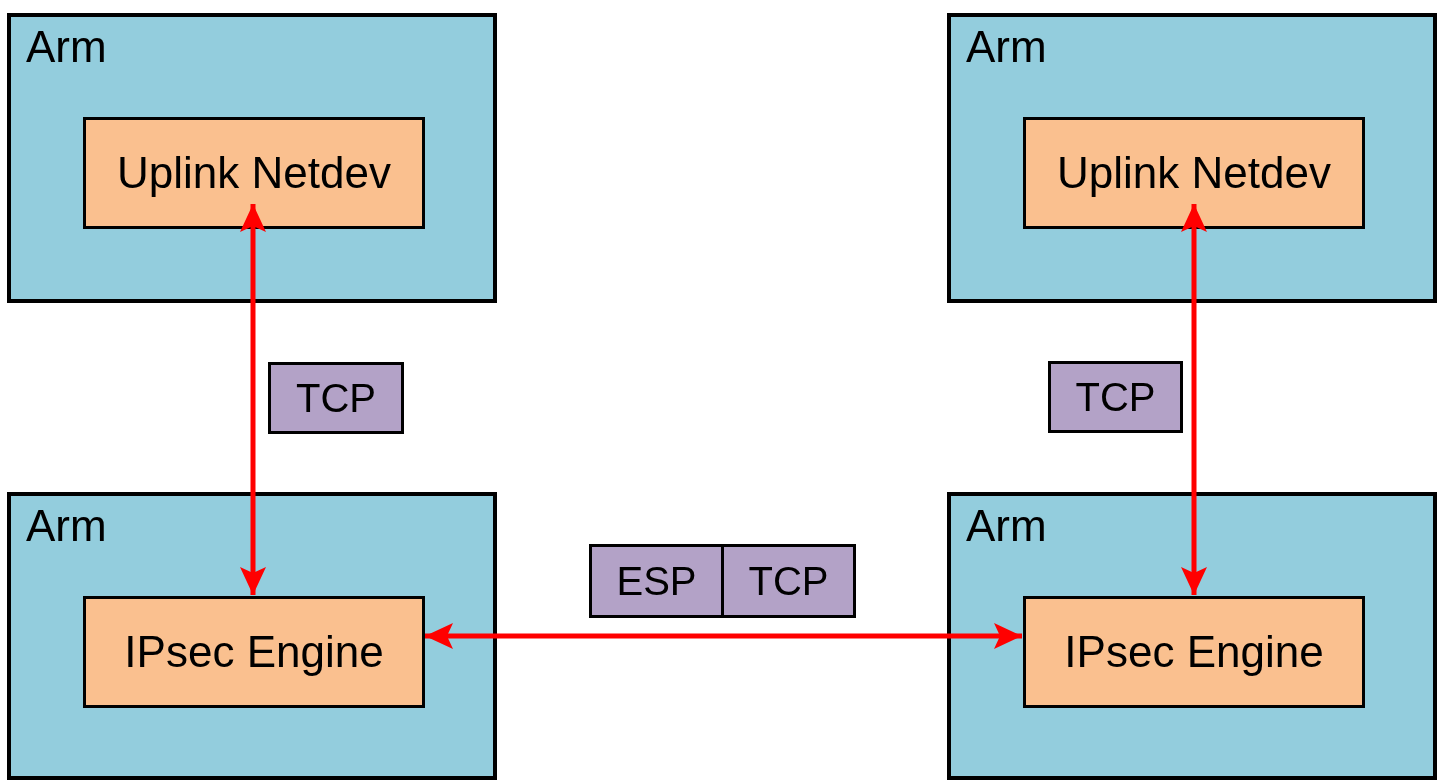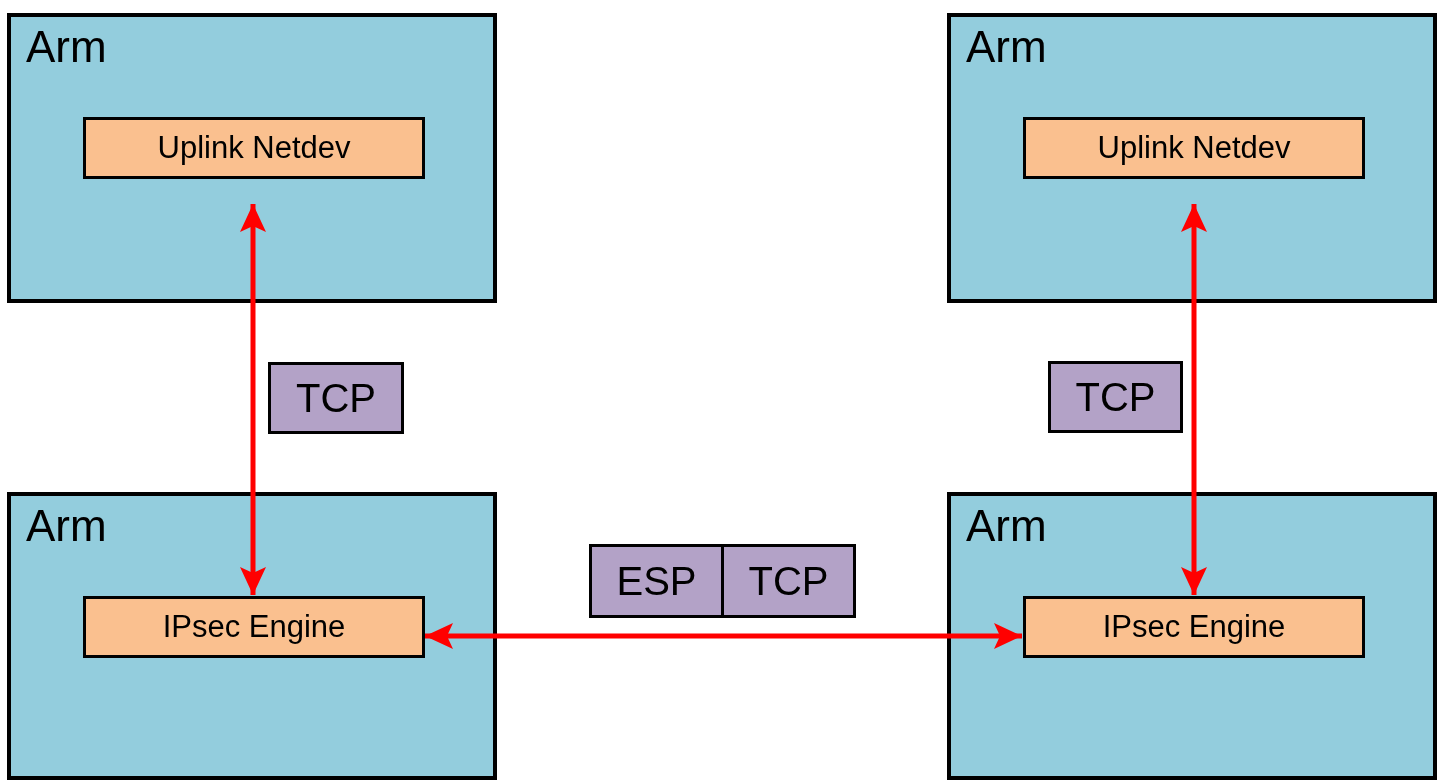--- a/index.html
+++ b/index.html
@@ -32,28 +32,28 @@
     top: 8px;
     font-size: 44px;
     line-height: 1;
     white-space: nowrap;
   }
   .comp {
     position: absolute;
     left: 72px;
     top: 100px;
     width: 342px;
-    height: 62px;
+    height: 112px;
     box-sizing: border-box;
     background: var(--component-fill, #FAC08F);
     border: 3px solid var(--border, #000000);
     display: flex;
     align-items: center;
     justify-content: center;
-    font-size: 31px;
+    font-size: 44px;
     white-space: nowrap;
   }
   .proto {
     position: absolute;
     box-sizing: border-box;
     background: var(--protocol-fill, #B3A2C7);
     border: 3px solid var(--border, #000000);
     display: flex;
     align-items: center;
     justify-content: center;

